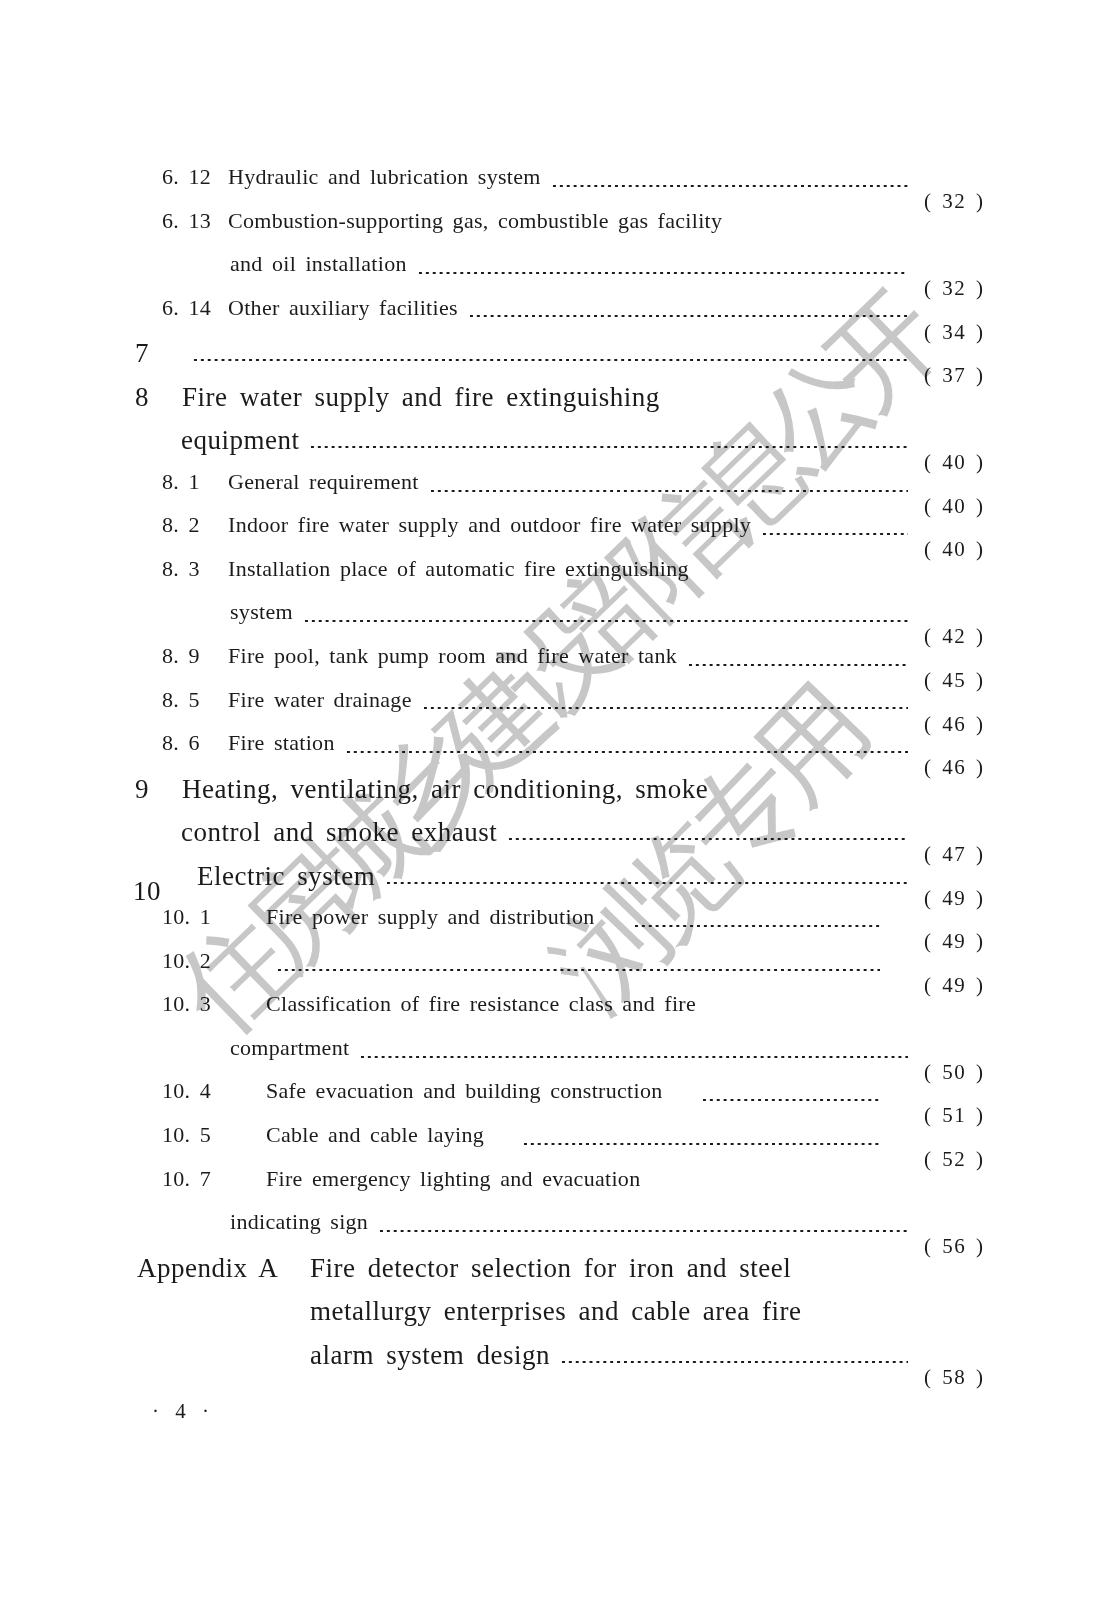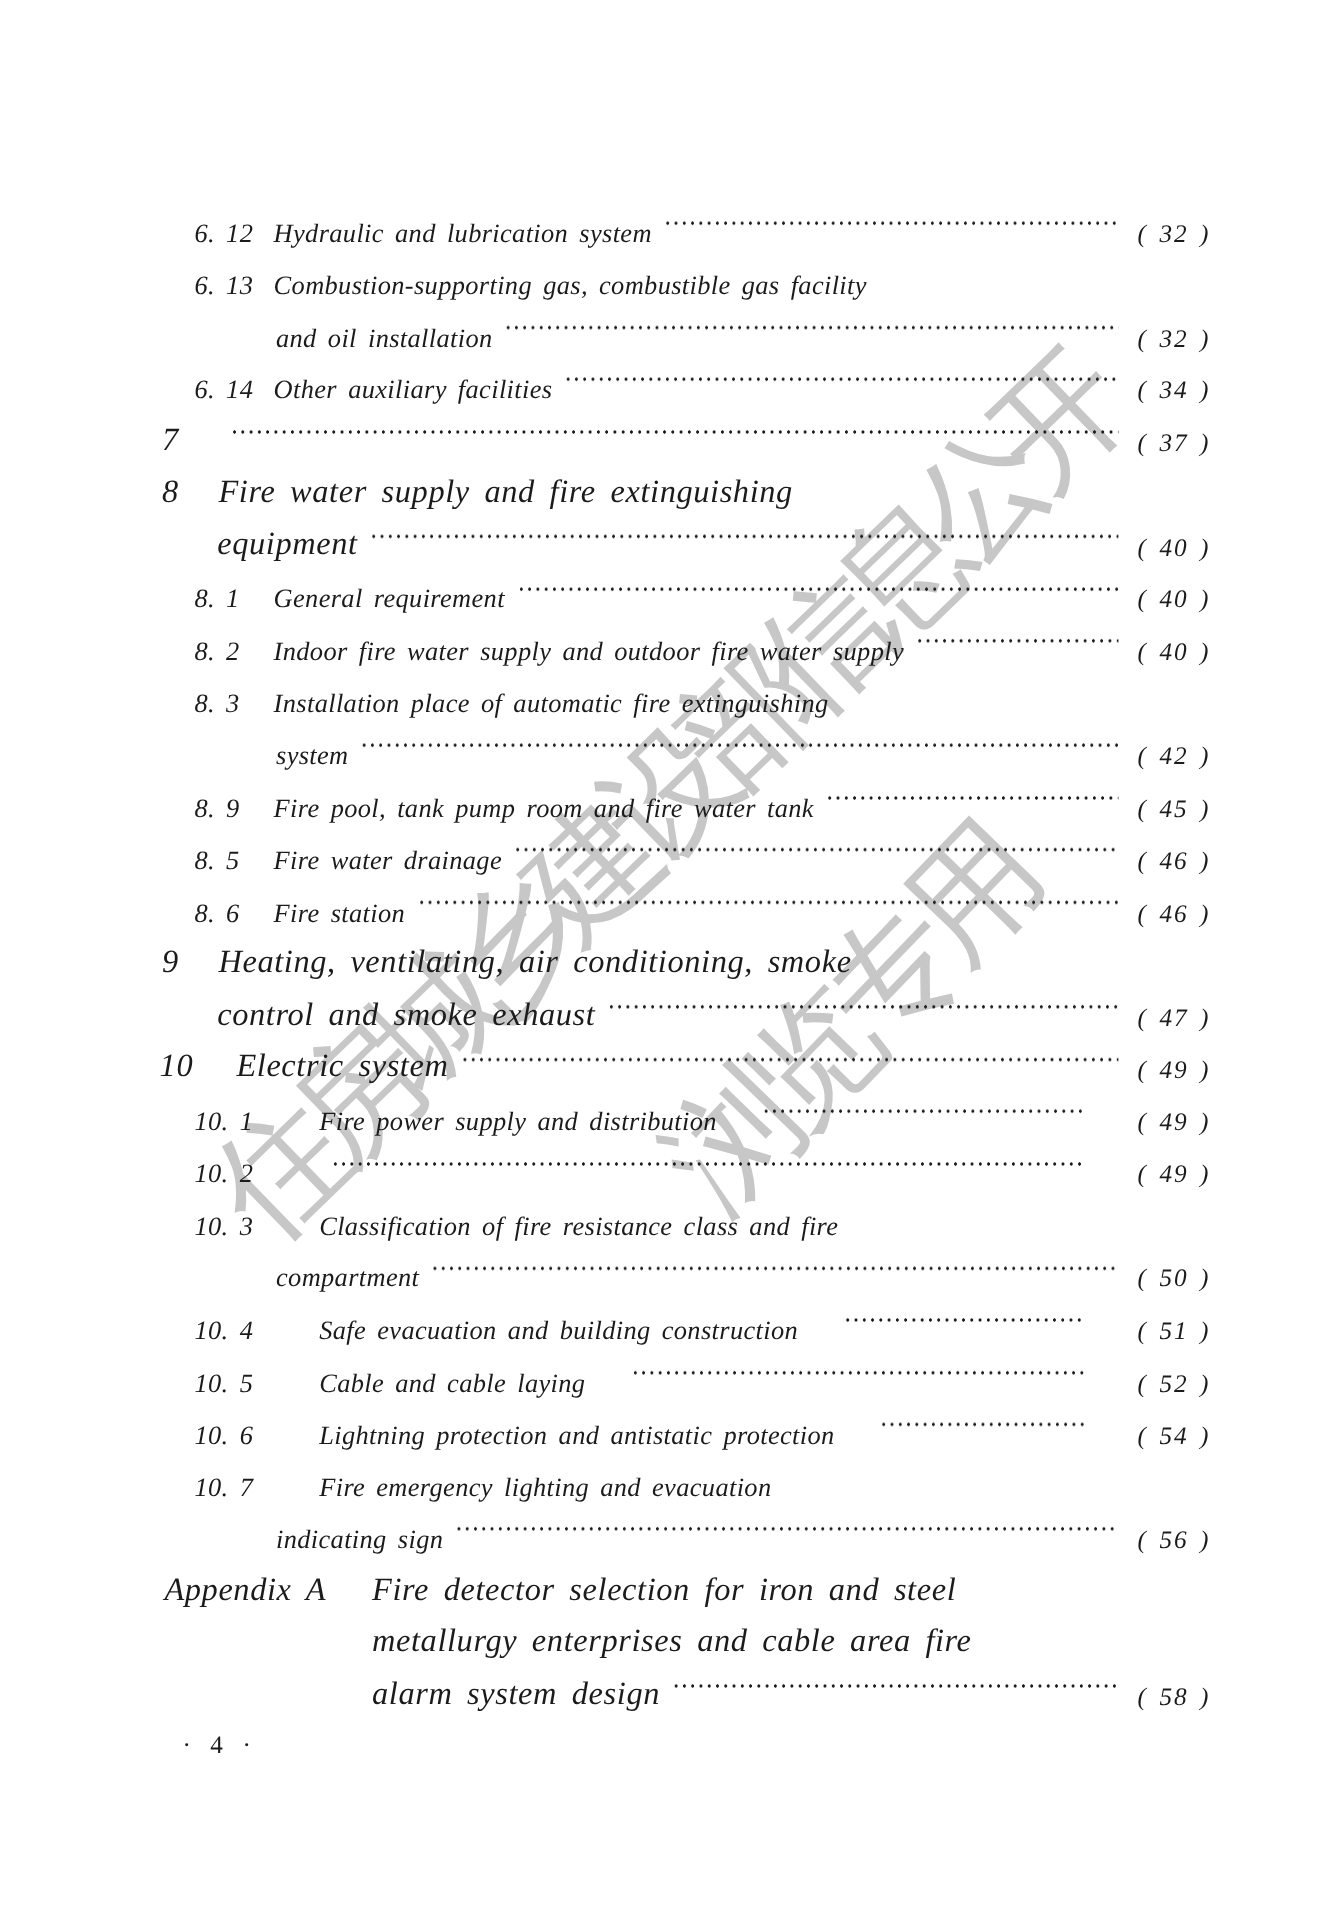--- a/index.html
+++ b/index.html
@@ -23,25 +23,24 @@
     pointer-events:none;
   }
   .wm1{left:197px;top:958px;letter-spacing:-18px;transform:rotate(-44deg);transform-origin:0 50%;}
   .wm2{left:575px;top:935px;letter-spacing:-12px;transform:rotate(-46deg);transform-origin:0 50%;}
   
   .toc{
     position:relative;z-index:1;
     padding-top:164px;
   }
   .toc-row{
-    display:flex;align-items:flex-end;
+    display:flex;align-items:flex-start;
     height:43.55px;
-    padding-right:82px;
+    padding-right:106px;
     box-sizing:border-box;
-    font-style:italic;
   }
   .toc-row .num{flex:0 0 auto;display:inline-block;}
   .toc-row .title{flex:0 0 auto;white-space:nowrap;}
   .toc-row .leader{
     flex:1 1 auto;min-width:12px;height:100%;
     margin:0 16px 0 10px;
     background-image:radial-gradient(circle,#1b1b1b 1.15px,rgba(0,0,0,0) 1.5px);
     background-size:6.9px 8px;
     background-repeat:repeat-x;
     background-position:0 center;
@@ -213,26 +212,20 @@
     <span class="leader"></span>
     <span class="pageref">( 51 )</span>
   </div>
       <div class="toc-row lv-sub10">
     <span class="num">10. 5</span>
     <span class="title">Cable and cable laying</span>
     <span class="leader"></span>
     <span class="pageref">( 52 )</span>
   </div>
       <div class="toc-row lv-sub10">
-    <span class="num">10. 6</span>
-    <span class="title">Lightning protection and antistatic protection</span>
-    <span class="leader"></span>
-    <span class="pageref">( 54 )</span>
-  </div>
-      <div class="toc-row lv-sub10">
     <span class="num">10. 7</span>
     <span class="title">Fire emergency lighting and evacuation</span>
 
   </div>
       <div class="toc-row lv-cont-sub">
 
     <span class="title">indicating sign</span>
     <span class="leader"></span>
     <span class="pageref">( 56 )</span>
   </div>

